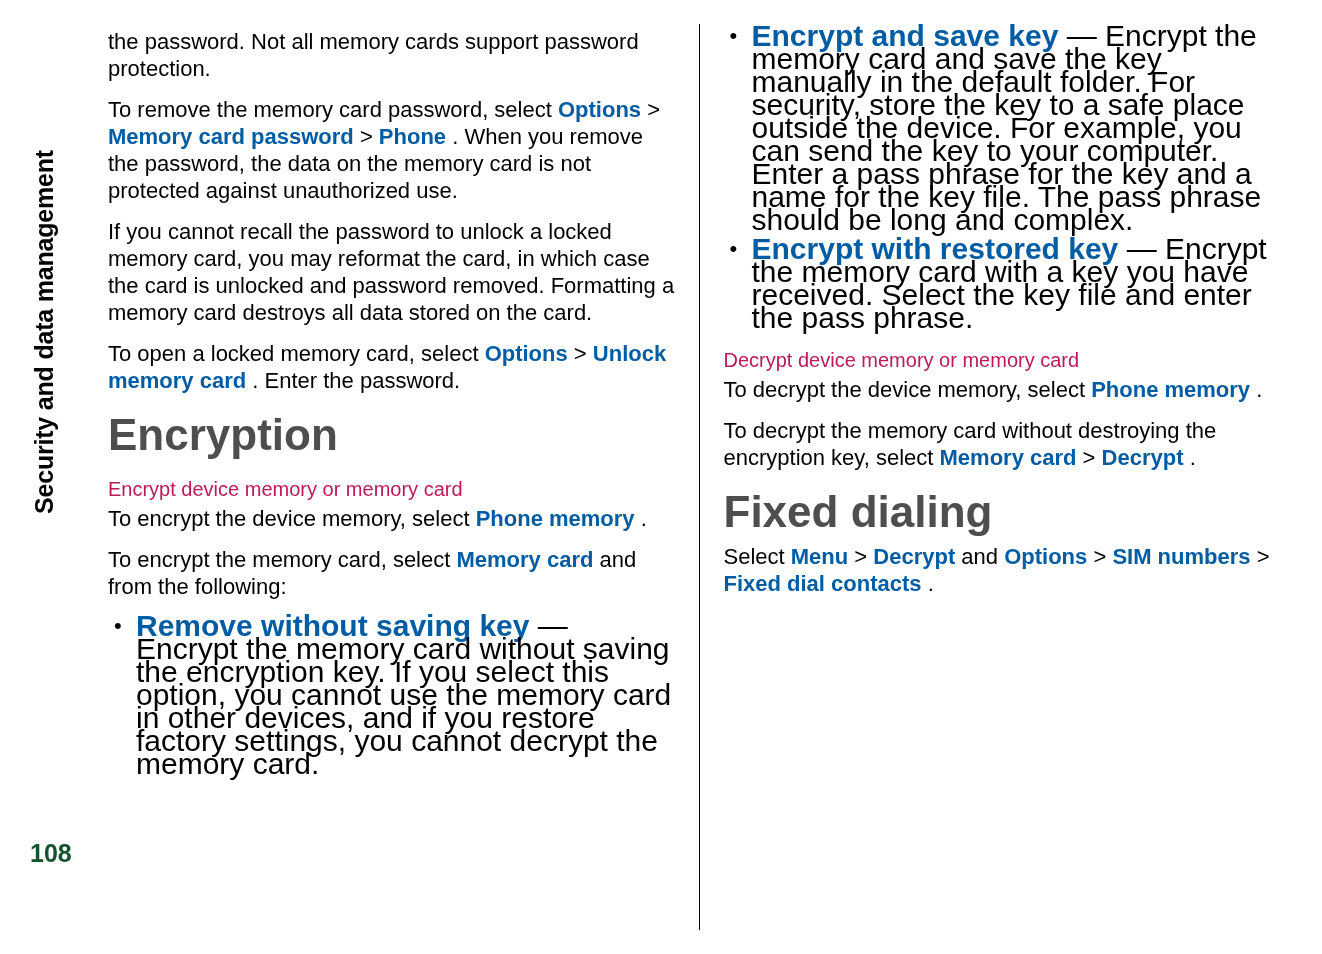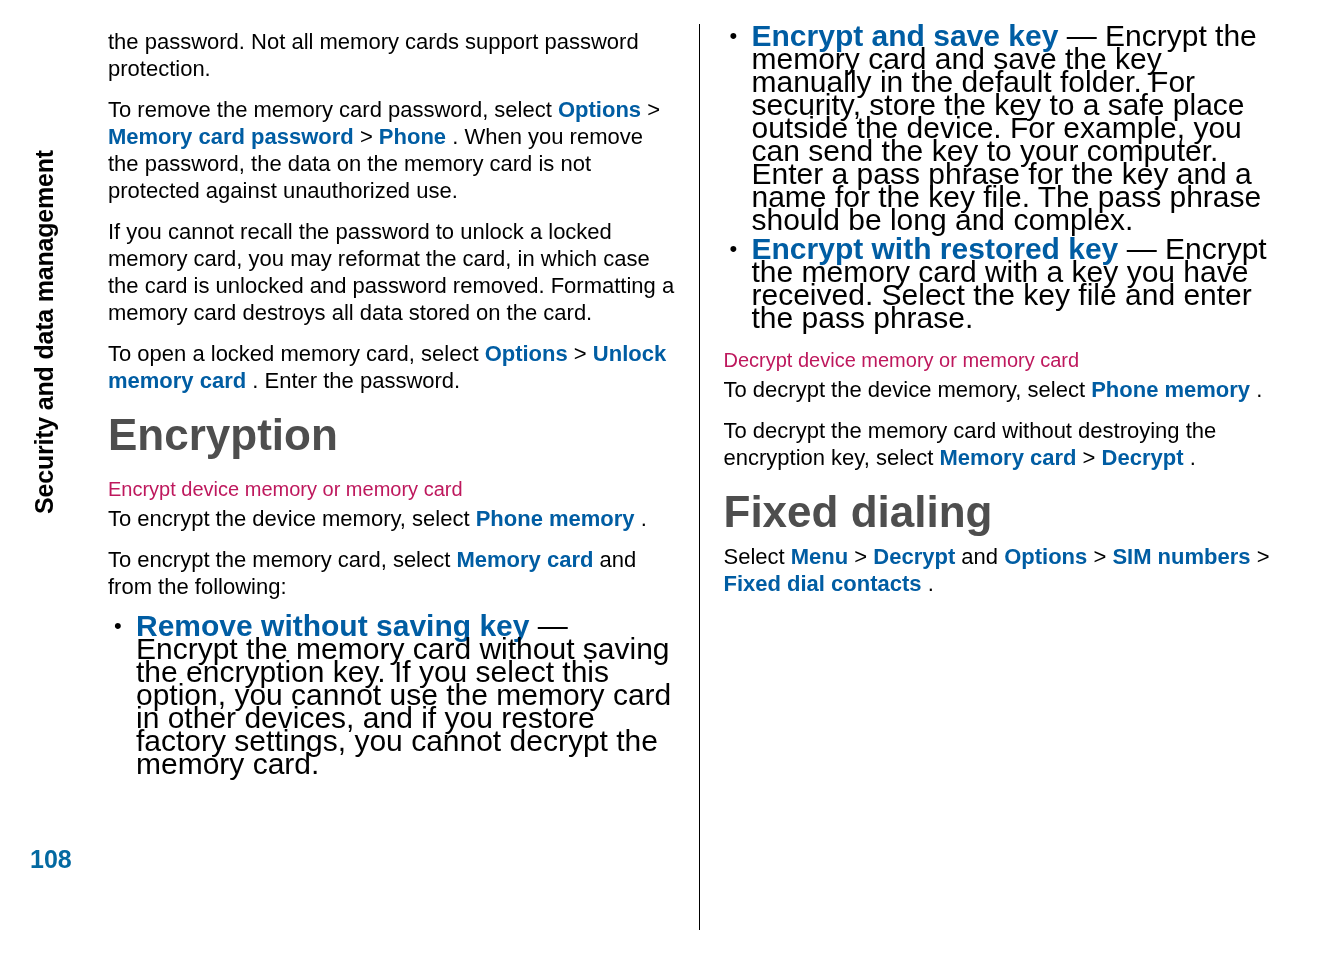--- a/index.html
+++ b/index.html
@@ -24,24 +24,24 @@
     transform-origin: left top;
     font-weight: 700;
     font-size: 25px;
     letter-spacing: -0.2px;
     color: #000;
     white-space: nowrap;
   }
   .page-number {
     position: absolute;
     left: 30px;
-    bottom: 80px;
+    bottom: 86px;
     font-weight: 700;
     font-size: 25px;
-    color: #0369a1;
+    color: #14532d;
     text-align: center;
   }
   .content {
     position: absolute;
     left: 108px;
     top: 24px;
     right: 32px;
     bottom: 24px;
     display: flex;
     flex-direction: row;

